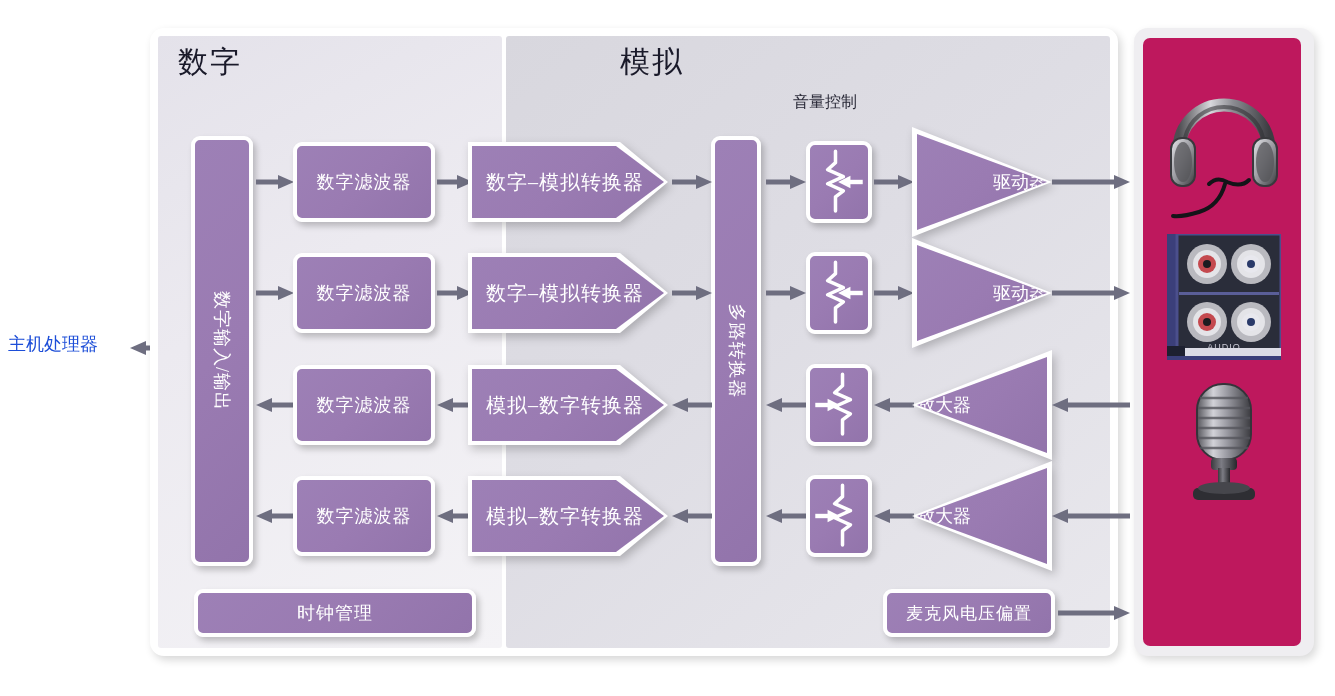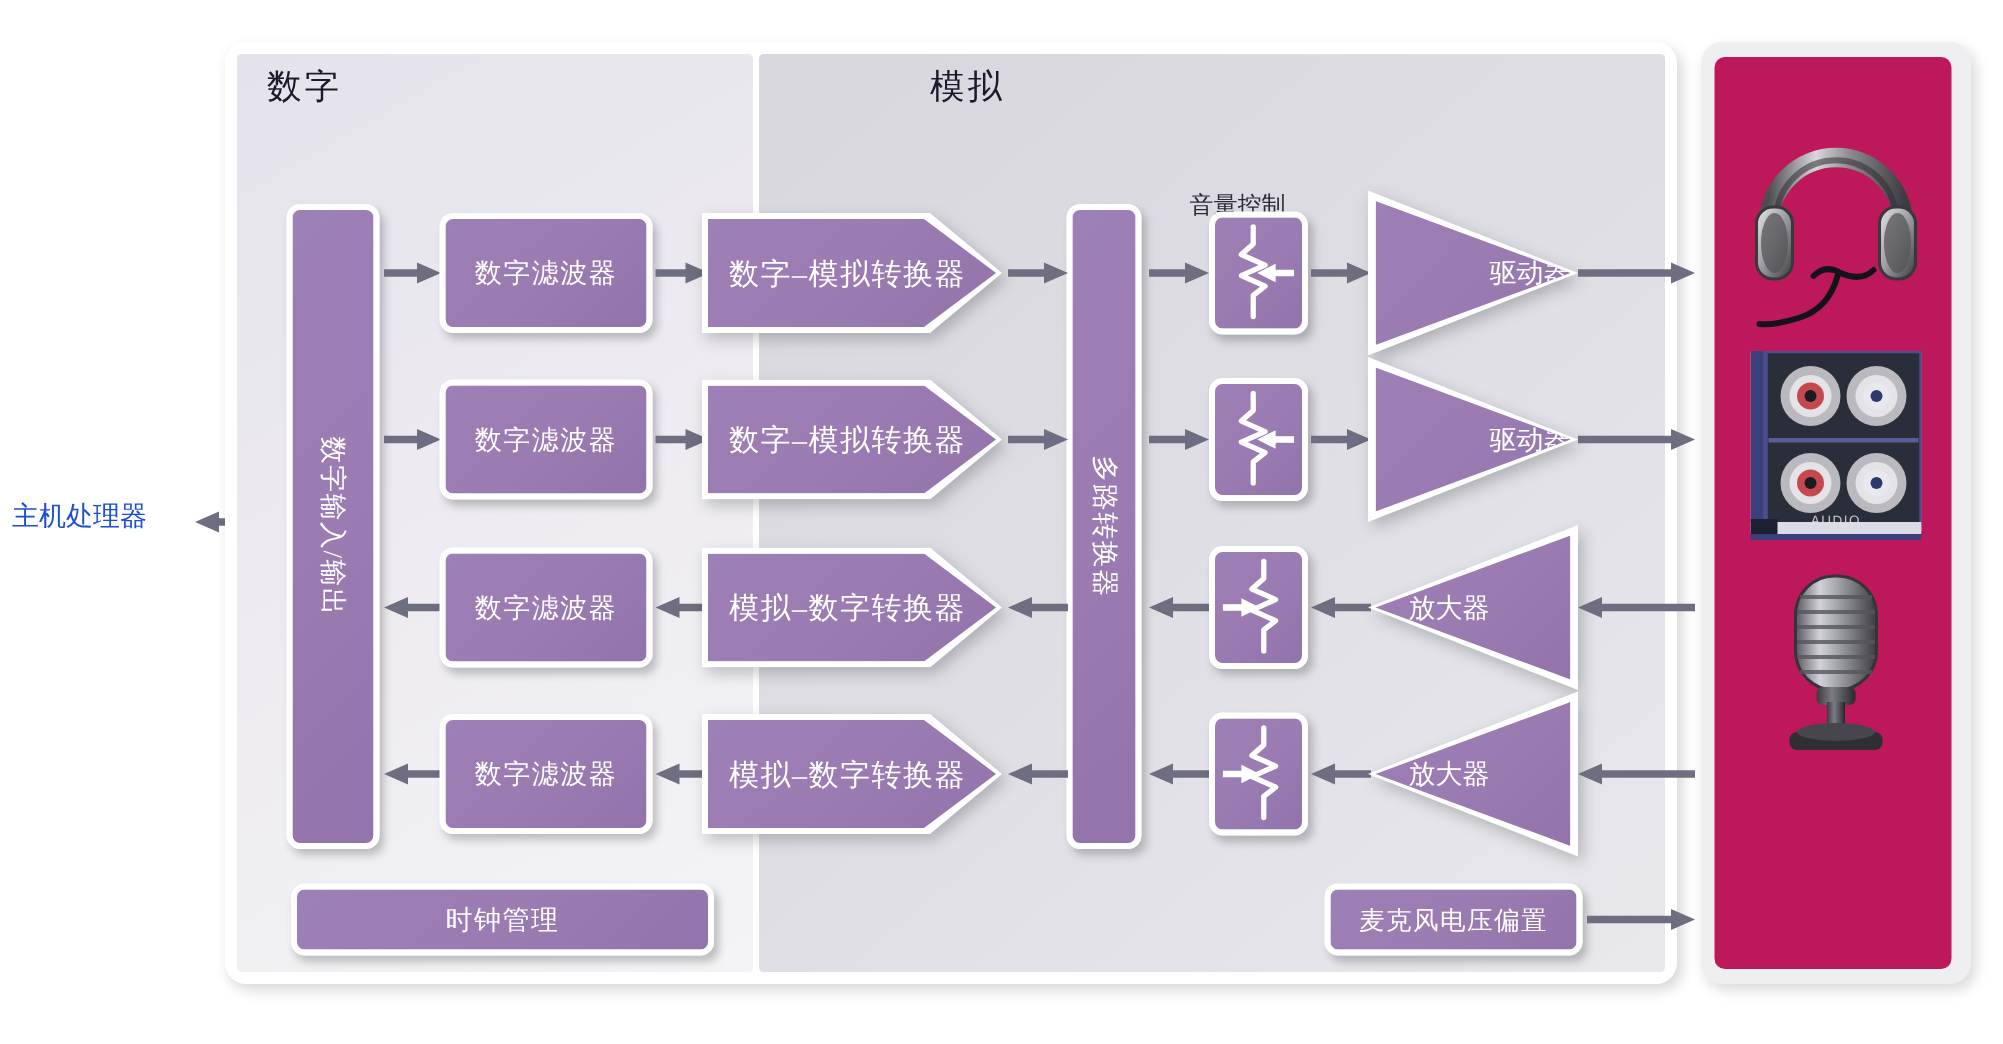--- a/index.html
+++ b/index.html
@@ -27,29 +27,29 @@
   .panel-digital{
     left:8px;width:344px;
     background:linear-gradient(150deg,#e4e2ea 0%,#eceaf0 40%,#f4f3f6 100%);
   }
   .panel-analog{
     left:356px;width:604px;
     background:linear-gradient(140deg,#d8d7de 0%,#dedde4 45%,#e9e8ed 100%);
   }
   .panel-title{
     position:absolute;
-    font-size:23px;color:#1a1a2a;
+    font-size:30px;color:#1a1a2a;
     letter-spacing:2px;
     white-space:nowrap;
   }
   #title-digital{left:178px;top:42px;}
   #title-analog{left:620px;top:42px;}
   #label-volume{
     position:absolute;left:793px;top:92px;
-    font-size:16px;color:#2a2a38;white-space:nowrap;margin-top:35px;
+    font-size:16px;color:#2a2a38;white-space:nowrap;
   }
 
   
   .blk{
     position:absolute;
     background:linear-gradient(135deg,#9d80b6 0%,#9a7bb2 50%,#9274ab 100%);
     border:4px solid #ffffff;
     border-radius:9px;
     box-sizing:border-box;
     box-shadow:3px 4px 6px rgba(0,0,0,0.22);
@@ -97,21 +97,21 @@
   .tri .body{
     position:absolute;left:5px;top:7px;right:5px;bottom:7px;
     background:linear-gradient(135deg,#9d80b6 0%,#9a7bb2 50%,#9274ab 100%);
     clip-path:polygon(0% 0%,100% 50%,0% 100%);
     display:flex;align-items:center;justify-content:flex-end;
     padding-left:32px;box-sizing:border-box;
     color:#fff;font-size:18px;white-space:nowrap;
   }
   .tri.left .shell{clip-path:polygon(100% 0%,100% 100%,0% 50%);}
   .tri.left .body{clip-path:polygon(100% 0%,100% 100%,0% 50%);
-                  justify-content:center;padding-left:0;padding-right:32px;}
+                  justify-content:flex-start;padding-left:0;padding-right:32px;}
 
   
   .pot{
     position:absolute;width:66px;height:82px;
     background:linear-gradient(135deg,#9d80b6 0%,#9a7bb2 50%,#9274ab 100%);
     border:4px solid #ffffff;border-radius:9px;box-sizing:border-box;
     box-shadow:3px 4px 6px rgba(0,0,0,0.22);
   }
   .pot svg{position:absolute;left:0;top:0;width:100%;height:100%;}
 

